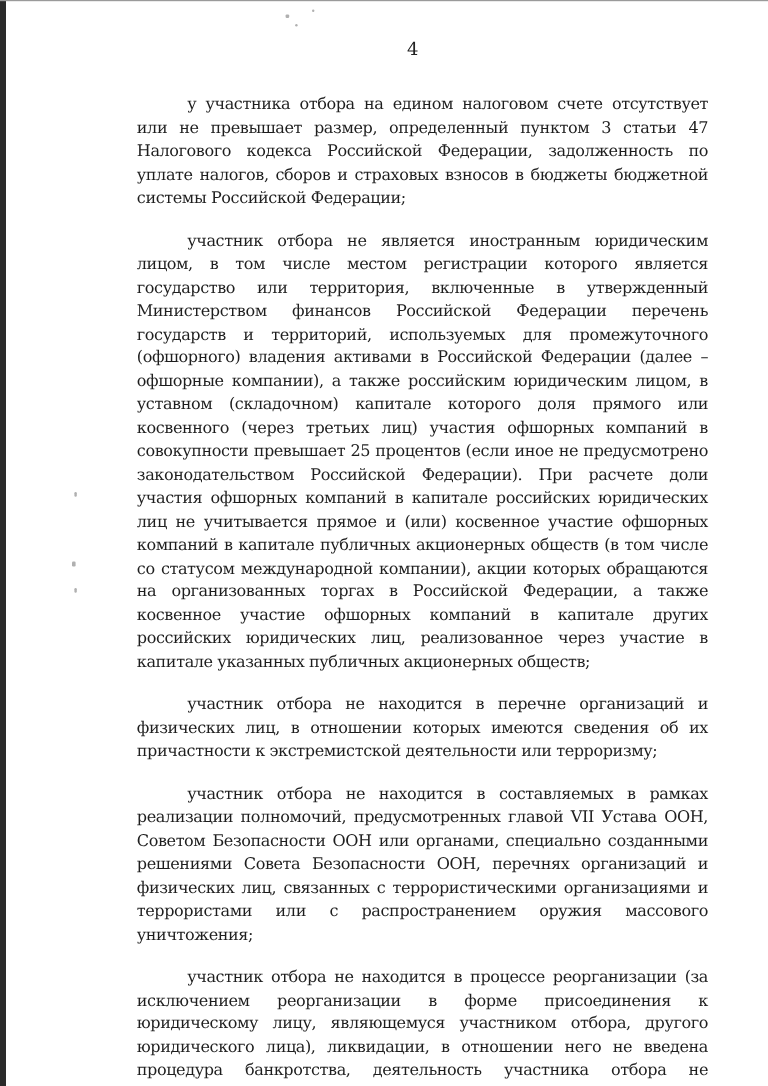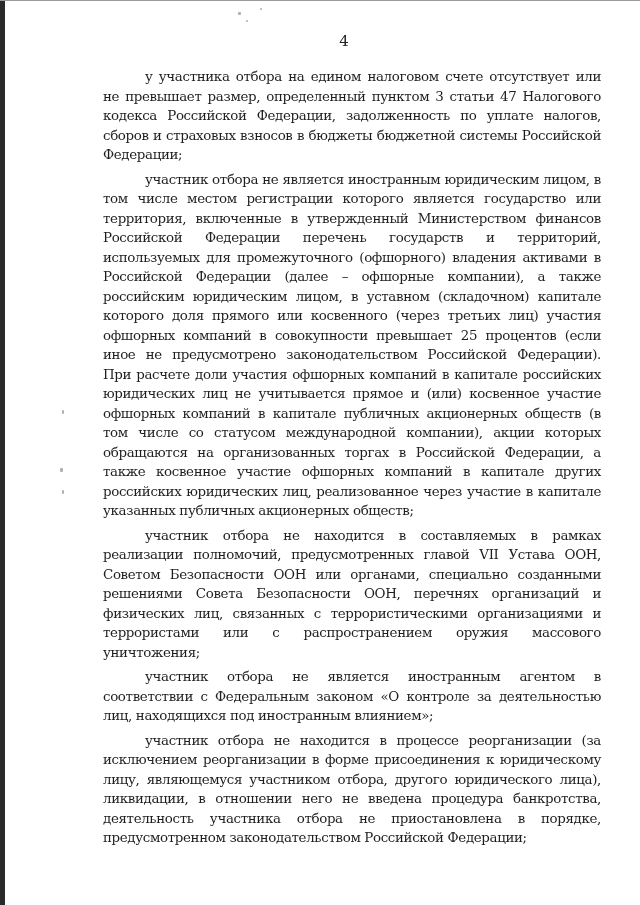--- a/index.html
+++ b/index.html
@@ -10,38 +10,38 @@
       position: absolute; top: 32px; left: 0; width: 640px; text-align: center;
       font-family: "DejaVu Serif", serif; font-size: 15px; color: #222;
       left: 24px;
     }
     .content {
       position: absolute; left: 98px; top: 62px; width: 508px;
       font-family: "DejaVu Serif", serif; font-size: 13.4px; line-height: 19.5px;
       color: #1e1e1e; text-align: justify;
       letter-spacing: -0.35px;
     }
-    .content p { margin: 5px; text-indent: 42px; }
+    .content p { margin: 16px; text-indent: 42px; }
     .speck { position: absolute; width: 3px; height: 3px; background: #b0b0b0; border-radius: 1px; }
   </style>
 </head>
 <body>
 
 <div class="edge-left"></div>
 <div class="edge-top"></div>
 
 <div class="speck" style="left:238px;top:12px;"></div>
 <div class="speck" style="left:246px;top:20px;width:2px;height:2px;"></div>
 <div class="speck" style="left:260px;top:8px;width:2px;height:2px;"></div>
 <div class="speck" style="left:62px;top:410px;width:2px;height:4px;"></div>
 <div class="speck" style="left:60px;top:468px;width:3px;height:4px;"></div>
 <div class="speck" style="left:62px;top:490px;width:2px;height:4px;"></div>
 
 <div class="page-number">4</div>
 
 <div class="content">
   <p>у участника отбора на едином налоговом счете отсутствует или не превышает размер, определенный пунктом 3 статьи 47 Налогового кодекса Российской Федерации, задолженность по уплате налогов, сборов и страховых взносов в бюджеты бюджетной системы Российской Федерации;</p>
   <p>участник отбора не является иностранным юридическим лицом, в том числе местом регистрации которого является государство или территория, включенные в утвержденный Министерством финансов Российской Федерации перечень государств и территорий, используемых для промежуточного (офшорного) владения активами в Российской Федерации (далее – офшорные компании), а также российским юридическим лицом, в уставном (складочном) капитале которого доля прямого или косвенного (через третьих лиц) участия офшорных компаний в совокупности превышает 25 процентов (если иное не предусмотрено законодательством Российской Федерации). При расчете доли участия офшорных компаний в капитале российских юридических лиц не учитывается прямое и (или) косвенное участие офшорных компаний в капитале публичных акционерных обществ (в том числе со статусом международной компании), акции которых обращаются на организованных торгах в Российской Федерации, а также косвенное участие офшорных компаний в капитале других российских юридических лиц, реализованное через участие в капитале указанных публичных акционерных обществ;</p>
+  <p>участник отбора не находится в перечне организаций и физических лиц, в отношении которых имеются сведения об их причастности к экстремистской деятельности или терроризму;</p>
   <p>участник отбора не находится в составляемых в рамках реализации полномочий, предусмотренных главой VII Устава ООН, Советом Безопасности ООН или органами, специально созданными решениями Совета Безопасности ООН, перечнях организаций и физических лиц, связанных с террористическими организациями и террористами или с распространением оружия массового уничтожения;</p>
-  <p>участник отбора не является иностранным агентом в соответствии с Федеральным законом «О контроле за деятельностью лиц, находящихся под иностранным влиянием»;</p>
   <p>участник отбора не находится в процессе реорганизации (за исключением реорганизации в форме присоединения к юридическому лицу, являющемуся участником отбора, другого юридического лица), ликвидации, в отношении него не введена процедура банкротства, деятельность участника отбора не приостановлена в порядке, предусмотренном законодательством Российской Федерации;</p>
 
 </div>
 
 </body></html>

